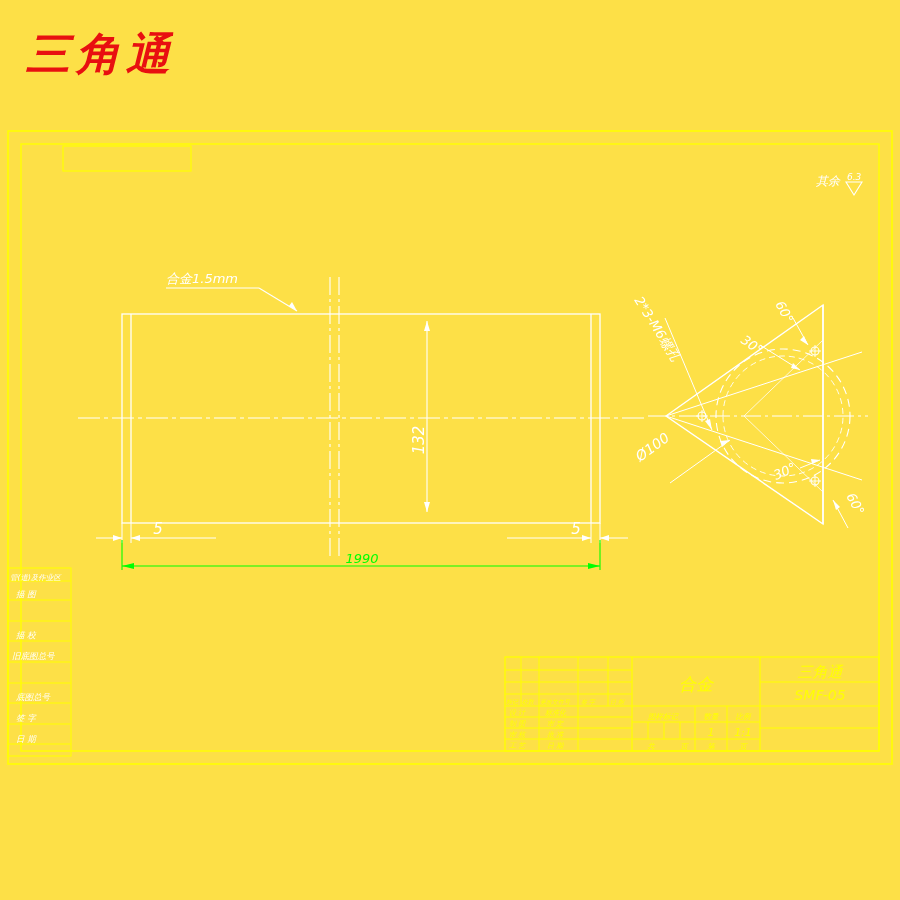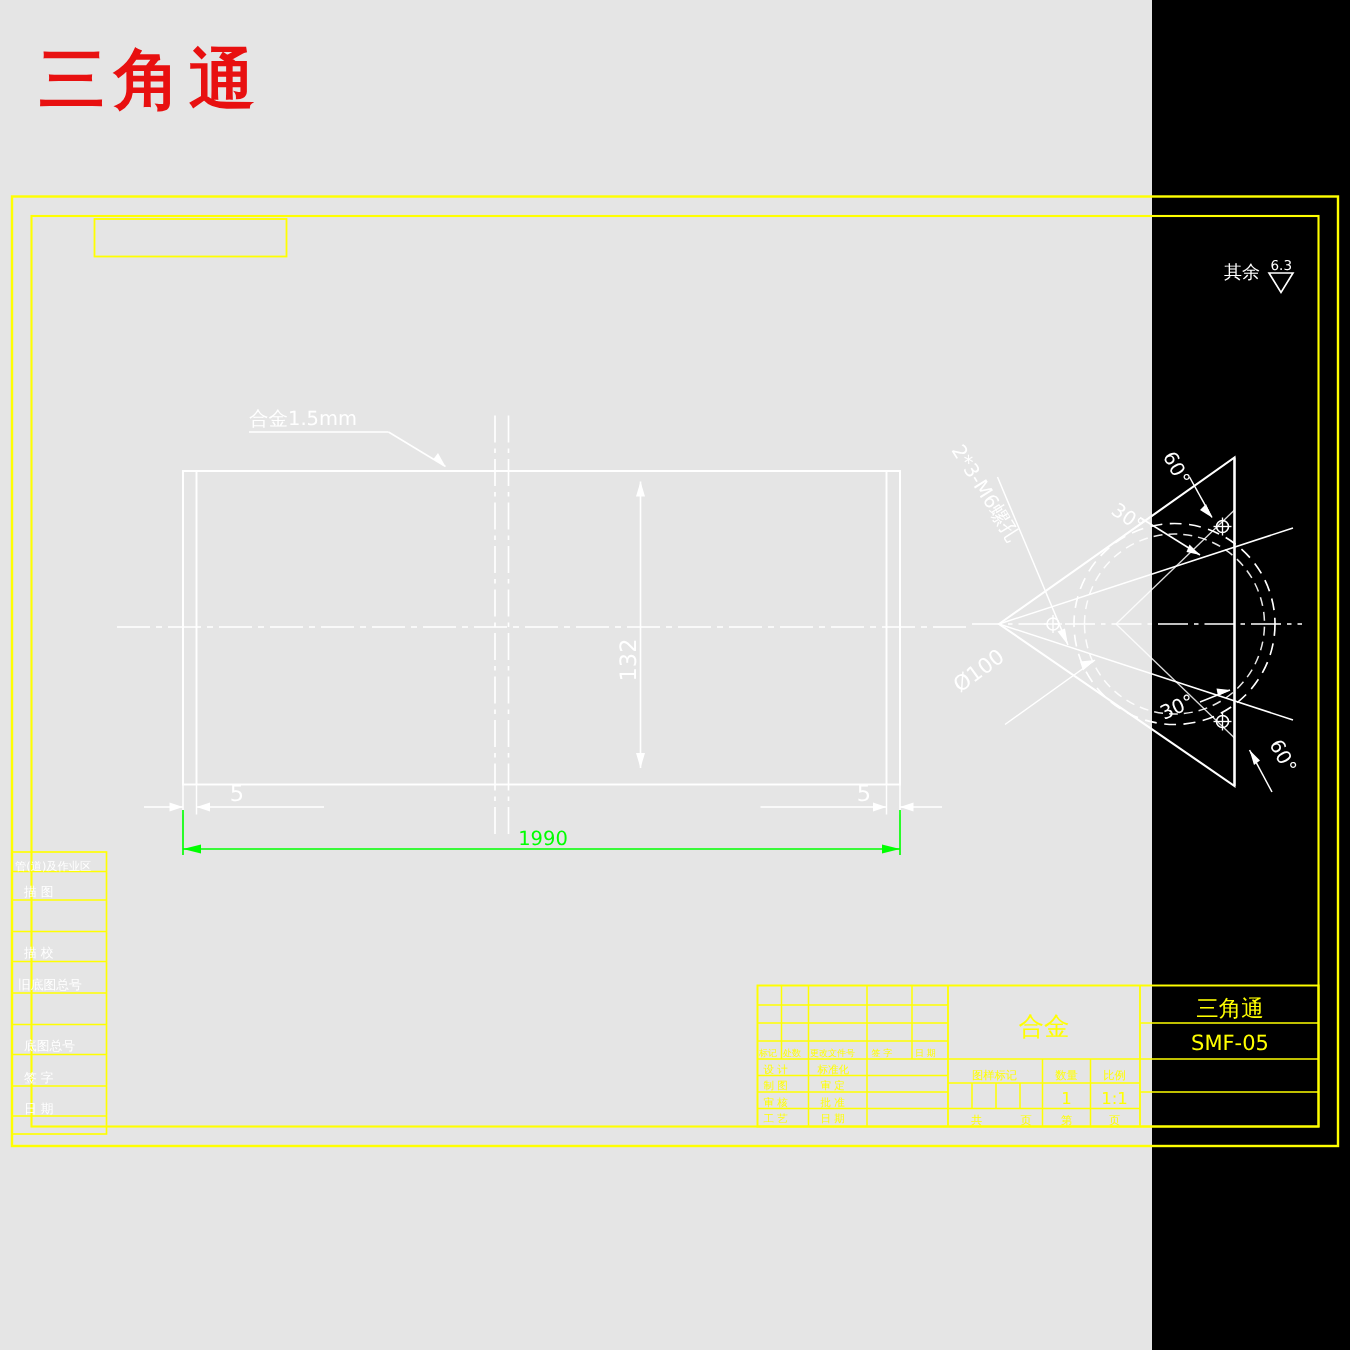--- a/index.html
+++ b/index.html
@@ -8,23 +8,24 @@
     background: #000000;
   }
   body {
     width: 900px;
     height: 900px;
     overflow: hidden;
     font-family: "Liberation Sans", sans-serif;
   }
   #root {
     position: relative;
-    width: 768px;
+    width: 900px;
     height: 900px;
-    background: #e5e5e5;
+    background: #fde047;
+    font-style: italic;
   }
   #cad-svg {
     position: absolute;
     left: 0;
     top: 0;
     width: 900px;
     height: 900px;
   }
   .doc-title {
     position: absolute;

